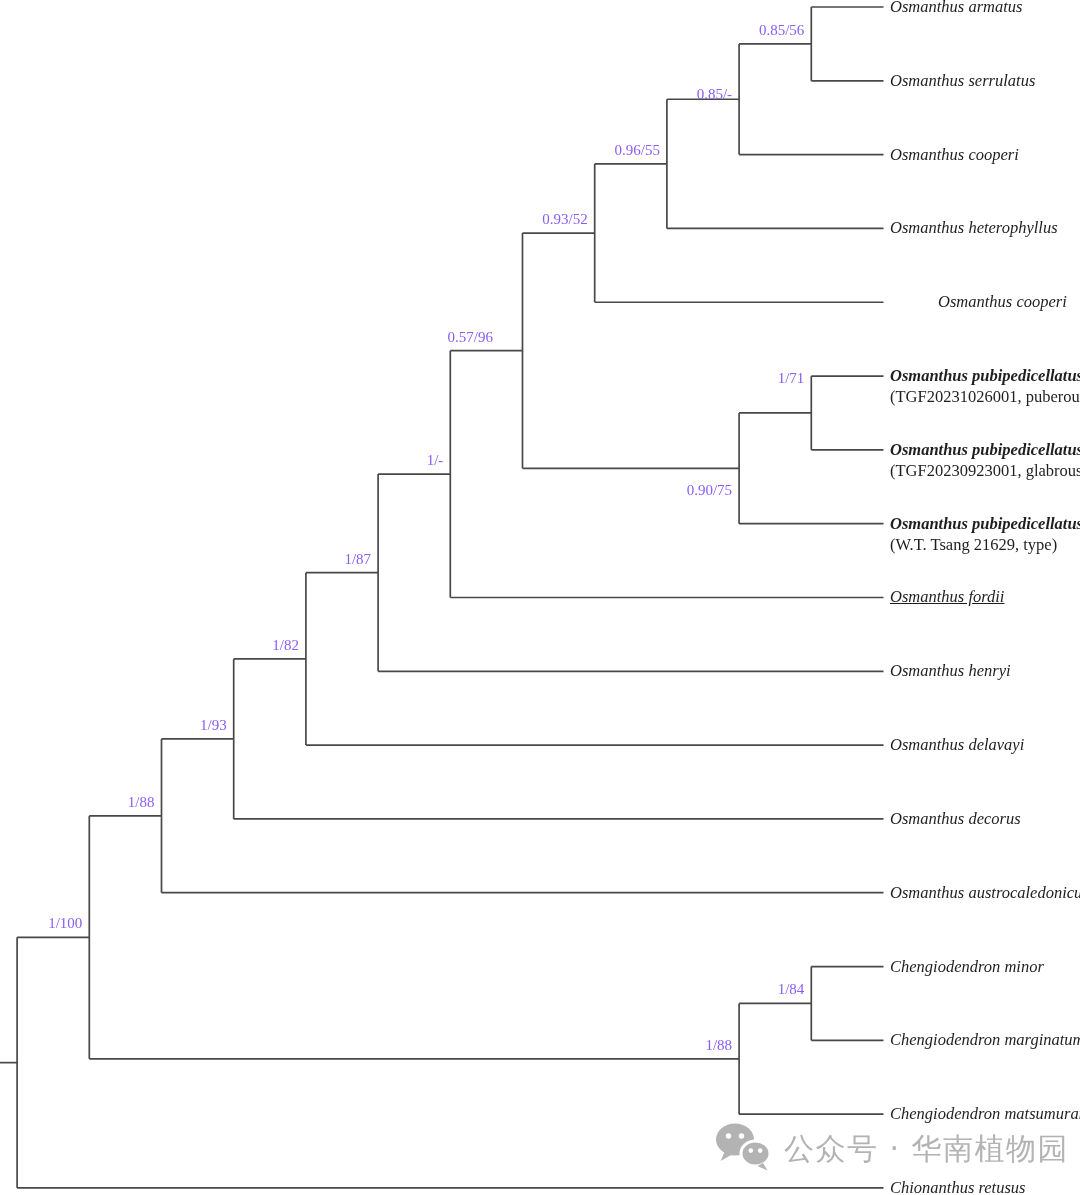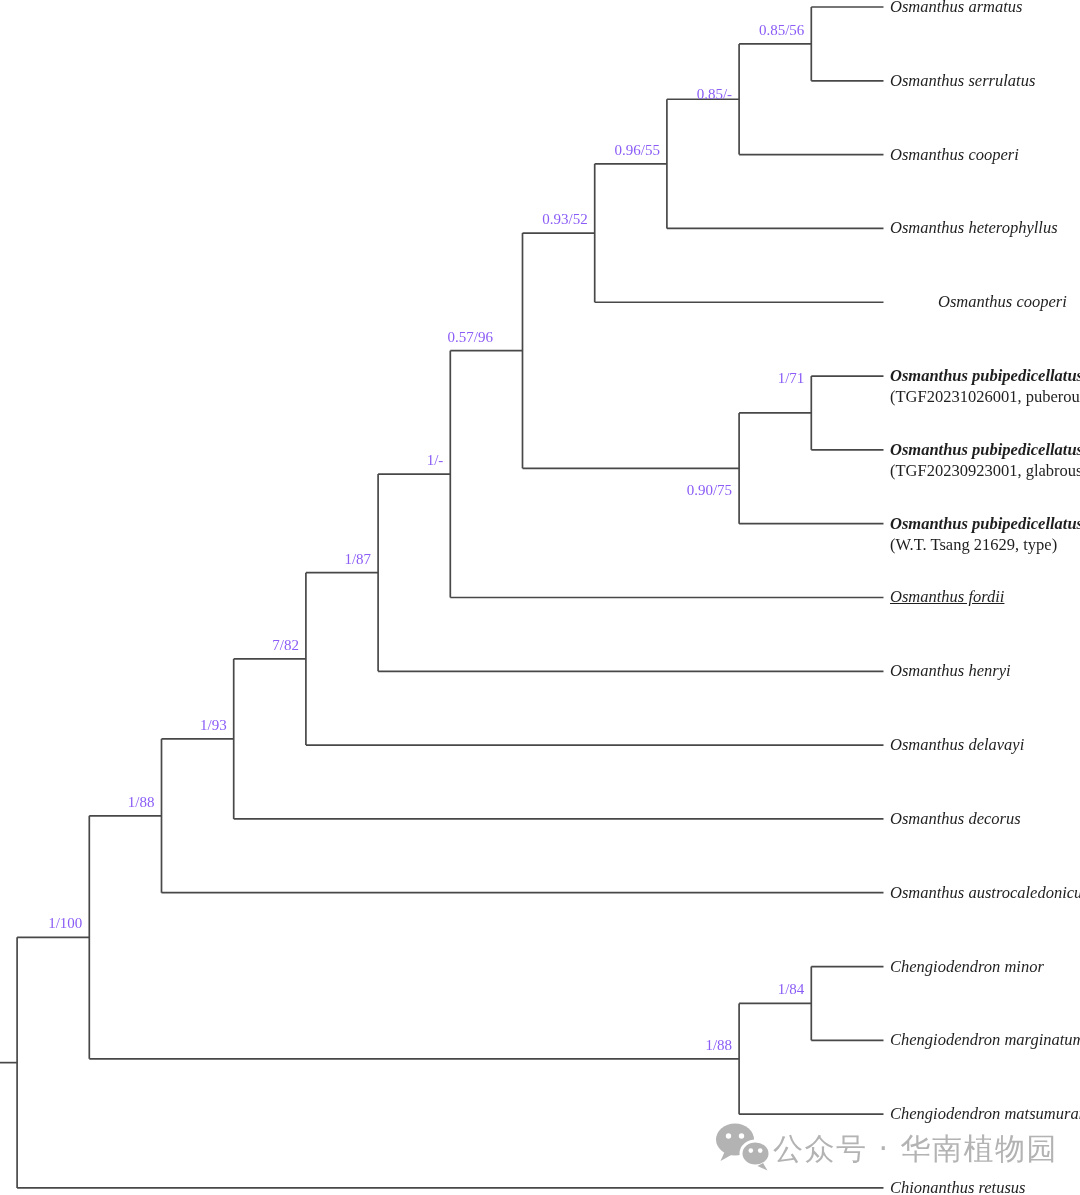--- a/index.html
+++ b/index.html
@@ -30,21 +30,21 @@
   }
   .leaf .sci{display:block;}
   .leaf.emph .sci{font-weight:bold;}
   .leaf .detail{display:block;font-style:normal;font-weight:normal;}
   .watermark{
     position:absolute;
     left:714px;
     top:1122px;
     display:flex;
     align-items:center;
-    gap:1px;
+    gap:12px;
   }
   .wm-text{
     font-family:"DejaVu Sans", sans-serif;
     font-size:30px;
     letter-spacing:1.5px;
     white-space:nowrap;
   }
 </style>
 </head>
 <body>
@@ -98,21 +98,21 @@
       <line x1="811.3" y1="966.53" x2="811.3" y2="1040.3400000000001" stroke="#484848" stroke-width="1.7"></line>
       <line x1="811.3" y1="966.53" x2="883.5" y2="966.53" stroke="#484848" stroke-width="1.7"></line>
       <line x1="811.3" y1="1040.3400000000001" x2="883.5" y2="1040.3400000000001" stroke="#484848" stroke-width="1.7"></line>
       <line x1="739.1" y1="1114.15" x2="883.5" y2="1114.15" stroke="#484848" stroke-width="1.7"></line>
       <line x1="17.09999999999991" y1="1187.96" x2="883.5" y2="1187.96" stroke="#484848" stroke-width="1.7"></line>
     </svg>
   <div id="labels">
       <div class="support" style="right: 997.7px; top: 915.302px;">1/100</div>
       <div class="support" style="right: 925.5px; top: 793.811px;">1/88</div>
       <div class="support" style="right: 853.3px; top: 716.901px;">1/93</div>
-      <div class="support" style="right: 781.1px; top: 636.892px;">7/82</div>
+      <div class="support" style="right: 781.1px; top: 636.892px;">1/82</div>
       <div class="support" style="right: 708.9px; top: 550.684px;">1/87</div>
       <div class="support" style="right: 636.7px; top: 452.079px;">1/-</div>
       <div class="support" style="right: 587px; top: 328.678px;">0.57/96</div>
       <div class="support" style="right: 492.3px; top: 211.043px;">0.93/52</div>
       <div class="support" style="right: 420.1px; top: 141.846px;">0.96/55</div>
       <div class="support" style="right: 347.9px; top: 86px;">0.85/-</div>
       <div class="support" style="right: 275.7px; top: 21.905px;">0.85/56</div>
       <div class="leaf" style="left: 890px; top: -4px;">
         <span class="sci">Osmanthus armatus</span>
       </div>

